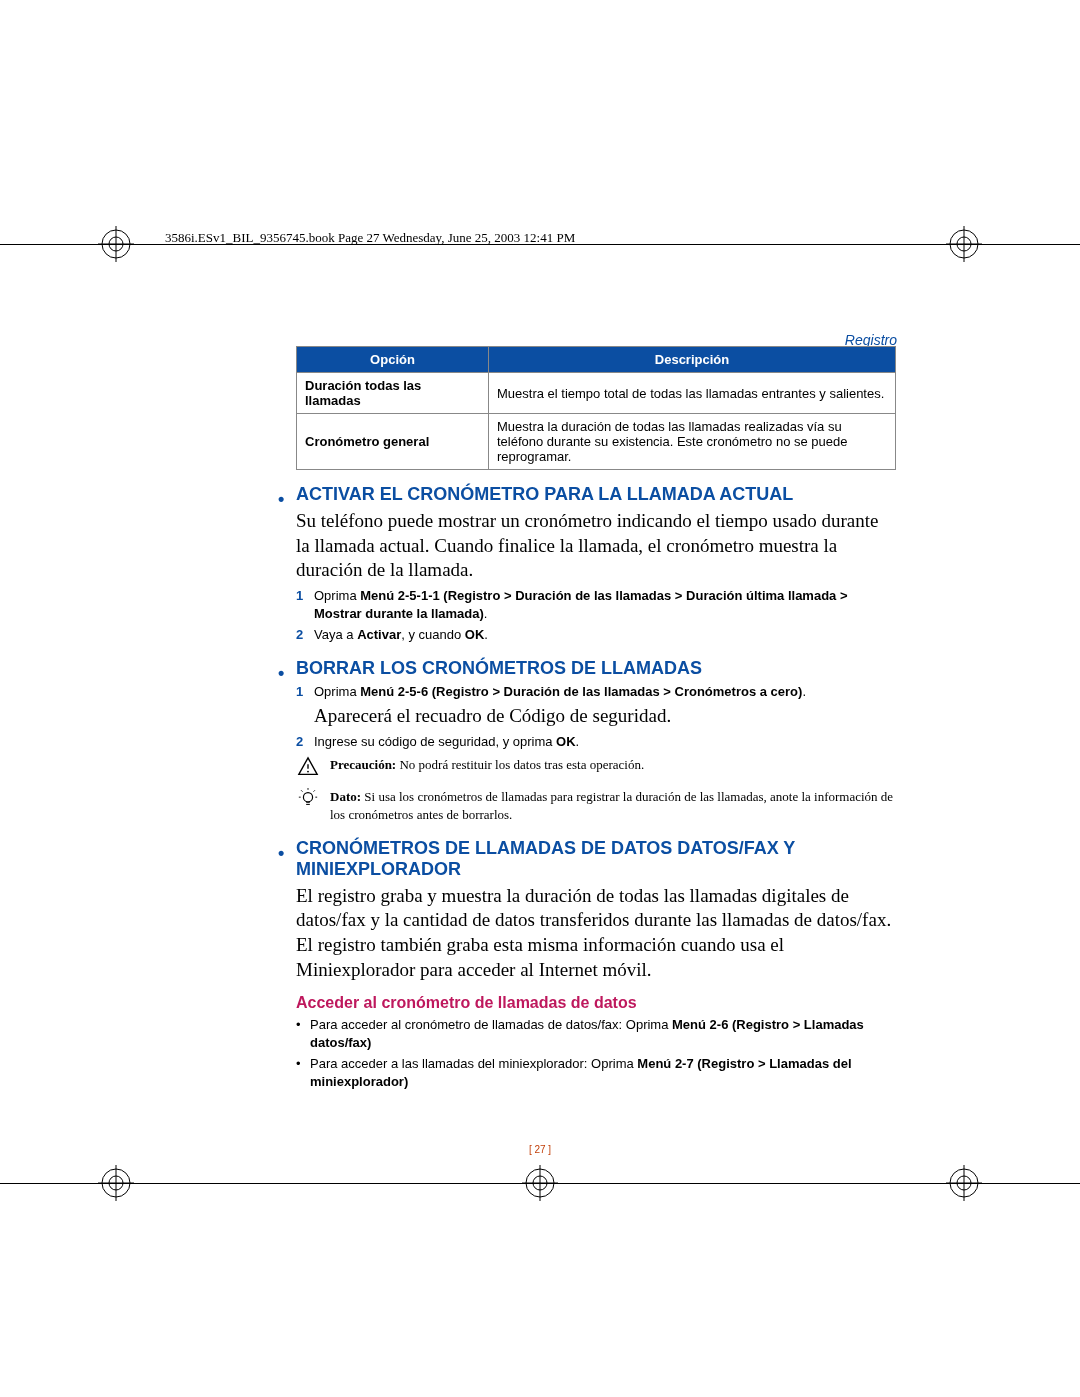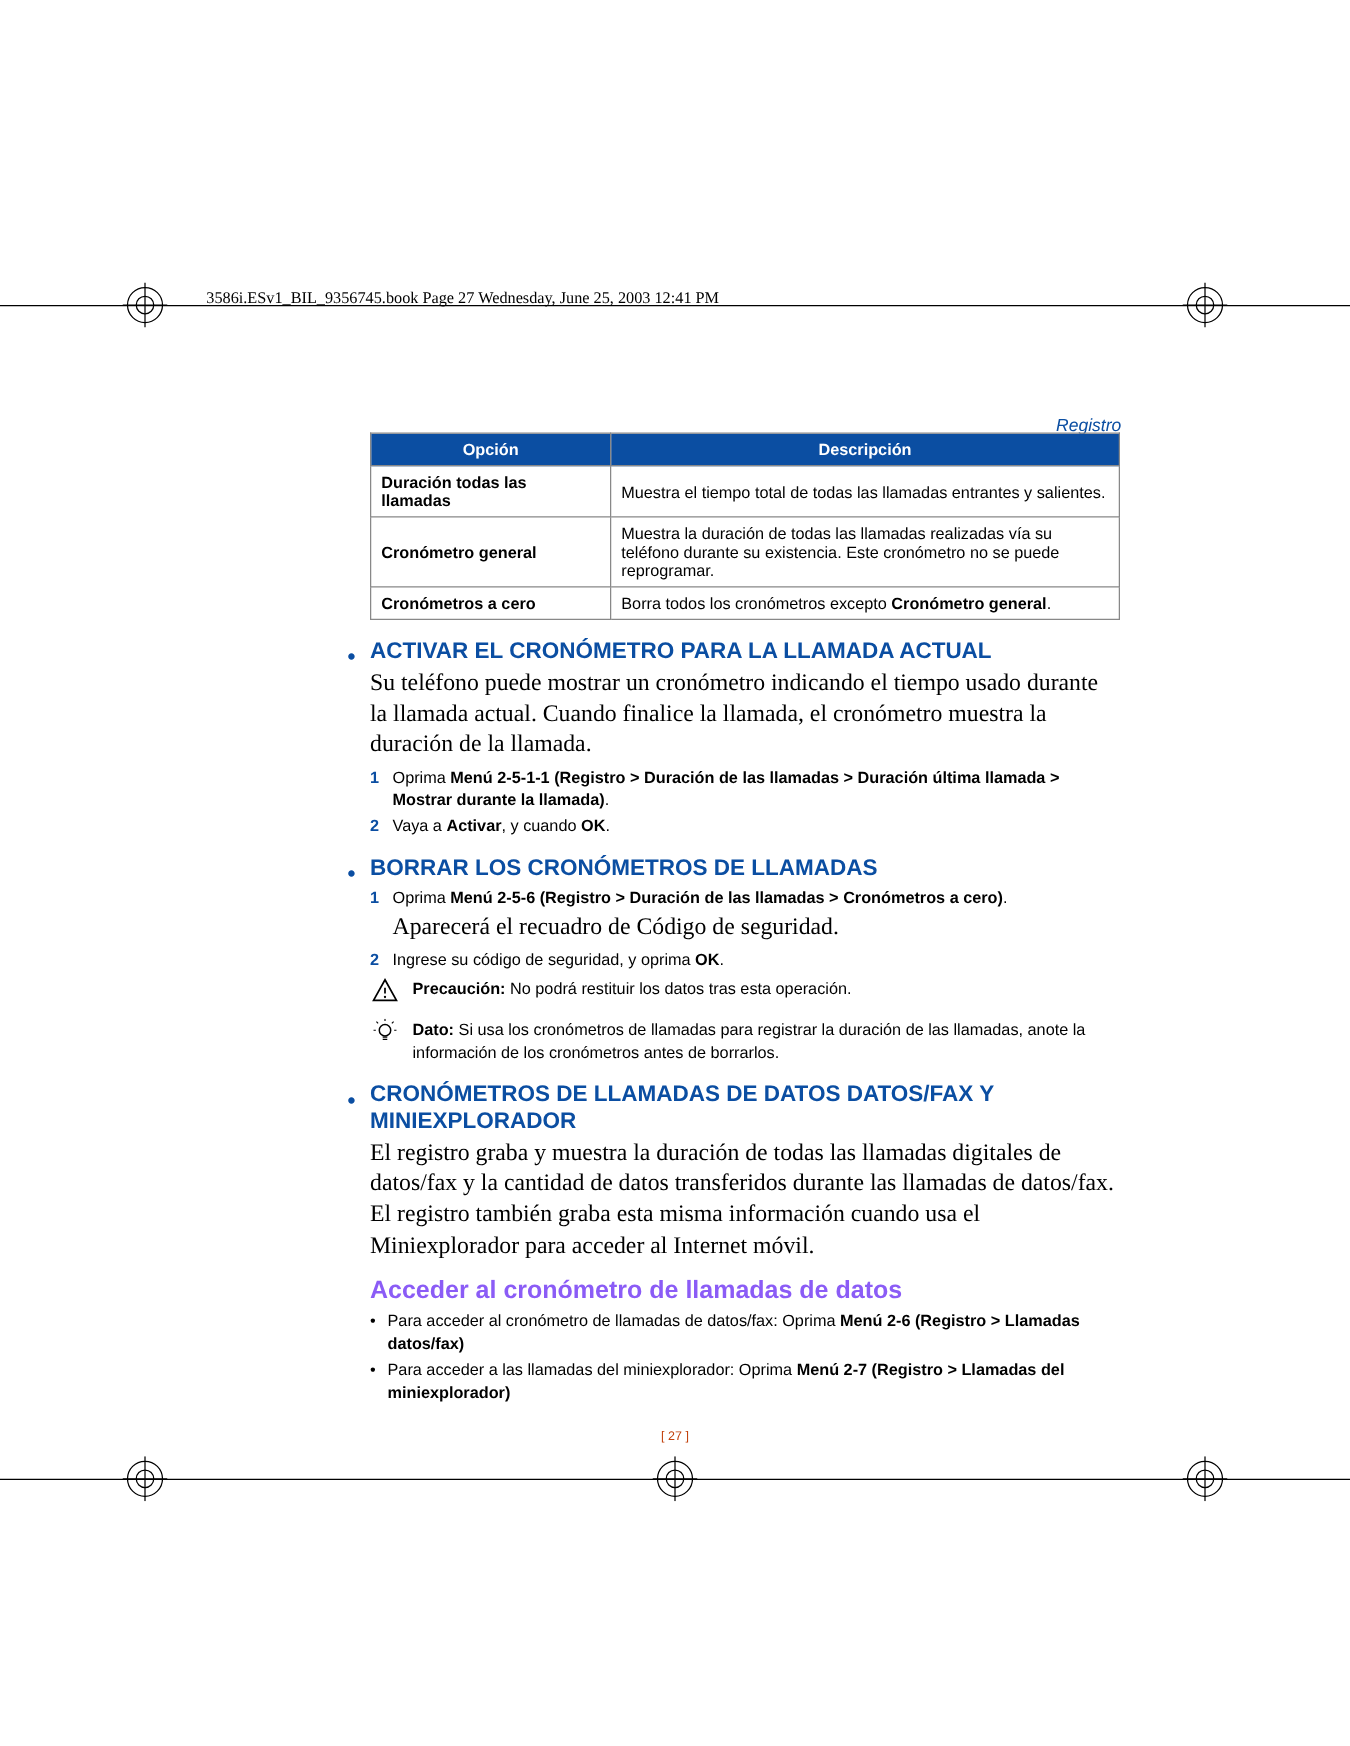--- a/index.html
+++ b/index.html
@@ -88,22 +88,22 @@
     padding-left: 0;
   }
   h2.section .bullet {
     position: absolute;
     left: -18px;
     top: 6px;
     font-size: 18px;
     line-height: 1;
   }
   h3.subsection {
-    color: #8b5cf6;
-    font-size: 20px;
+    color: #be185d;
+    font-size: 16px;
     font-weight: bold;
     margin: 12px 0 4px 0;
   }
   .body-text {
     font-size: 19px;
     line-height: 1.3;
     margin: 4px 0;
     font-family: Liberation Serif, serif;
   }
   .step {
@@ -121,20 +121,21 @@
   }
   .indent {
     margin-left: 18px;
   }
   .bold { font-weight: bold; }
   .note-row {
     display: flex;
     align-items: flex-start;
     gap: 10px;
     margin: 6px 0;
+    font-family: Liberation Serif, serif;
   }
   .note-icon {
     flex: 0 0 24px;
     width: 24px;
     text-align: center;
   }
   .note-text {
     font-size: 13px;
     line-height: 1.35;
     flex: 1;
@@ -215,26 +216,20 @@
       <th>Opción</th>
       <th>Descripción</th>
     </tr>
     <tr>
       <td class="opt">Duración todas las llamadas</td>
       <td>Muestra el tiempo total de todas las llamadas entrantes y salientes.</td>
     </tr>
     <tr>
       <td class="opt">Cronómetro general</td>
       <td>Muestra la duración de todas las llamadas realizadas vía su teléfono durante su existencia. Este cronómetro no se puede reprogramar.</td>
-    </tr>
-    <tr>
-      <td class="opt">Cronómetros a cero</td>
-      <td>
-        <span>Borra todos los cronómetros excepto </span><span class="bold">Cronómetro general</span><span>.</span>
-      </td>
     </tr>
   </tbody>
     </table>
 
   <h2 class="section">
     <span class="bullet">•</span>
     <span>ACTIVAR EL CRONÓMETRO PARA LA LLAMADA ACTUAL</span>
   </h2>
   <div class="body-text">Su teléfono puede mostrar un cronómetro indicando el tiempo usado durante la llamada actual. Cuando finalice la llamada, el cronómetro muestra la duración de la llamada.</div>
   <div class="step">

